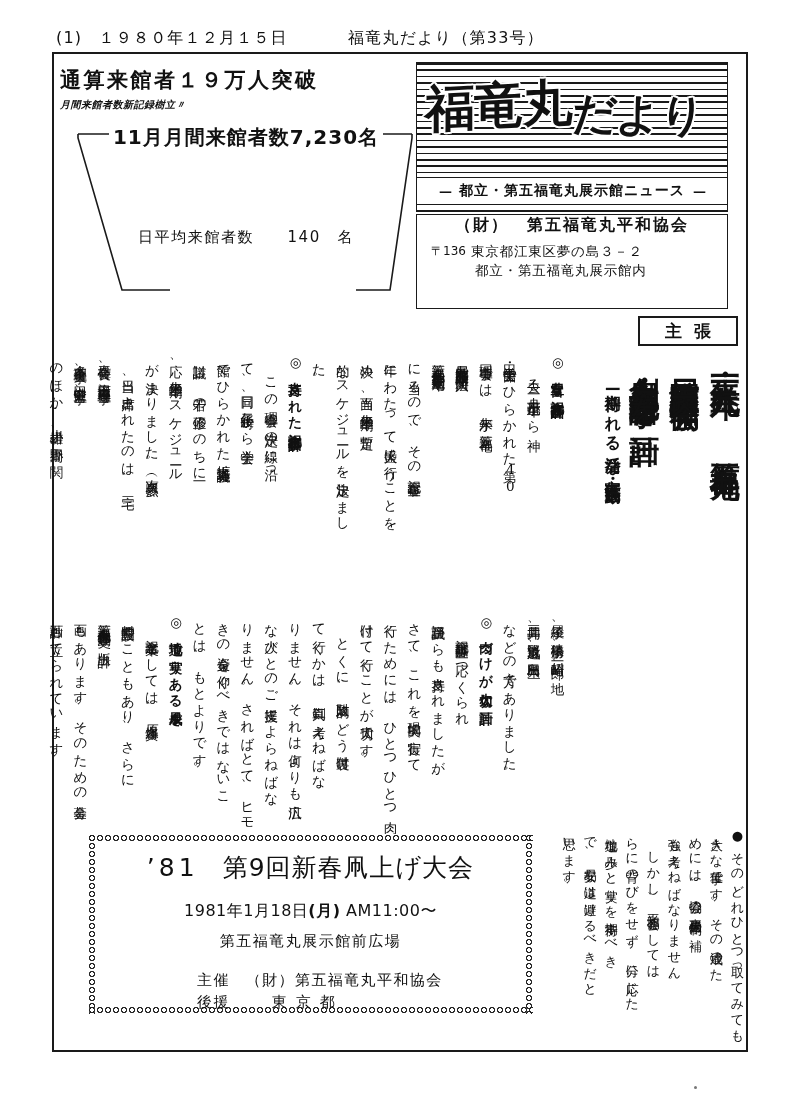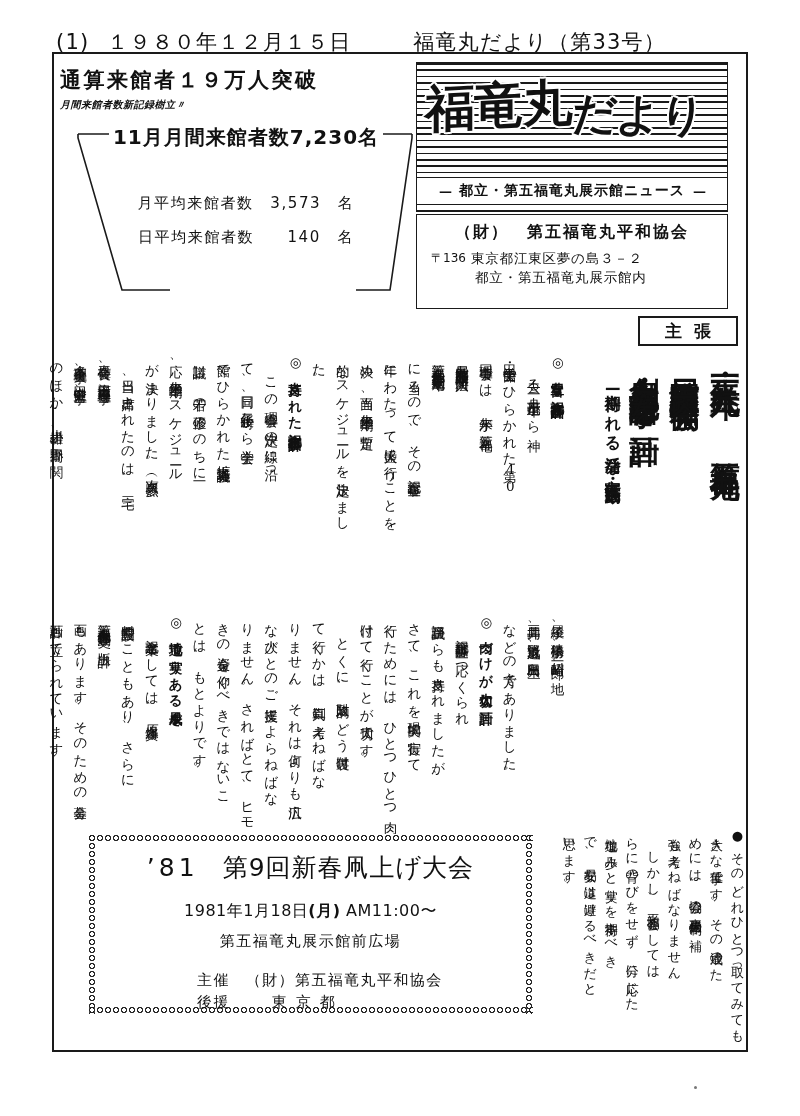--- a/index.html
+++ b/index.html
@@ -11,21 +11,21 @@
     color: #111;
     position: relative;
     overflow: hidden;
   }
 
   
   #page-header {
     position: absolute;
     top: 28px; left: 56px;
     width: 690px;
-    font-size: 21px;
+    font-size: 16px;
     letter-spacing: 1.2px;
     white-space: nowrap;
   }
   #page-header .issue-no { margin-right: 10px; }
   #page-header .dateline { margin-right: 54px; }
 
   
   #paper-frame {
     position: absolute;
     top: 52px; left: 52px;
@@ -126,21 +126,20 @@
     font-size: 14px; font-weight: bold; letter-spacing: 1px;
     white-space: nowrap;
   }
   #masthead-subtitle-band .dash {
     font-weight: bold; font-size: 13px; padding: 0 8px; letter-spacing: -1px;
   }
   #masthead-publisher-box {
     position: absolute; top: 152px; left: 0;
     width: 312px; height: 95px;
     border: 1.5px solid #1a1a1a;
-    padding-top: 7px;
   }
   #publisher-name {
     text-align: center;
     font-size: 16px; font-weight: bold; letter-spacing: 2px;
     margin-bottom: 7px;
   }
   #publisher-addr1 { font-size: 13.5px; letter-spacing: 0.8px; padding-left: 14px; }
   #publisher-addr1 .zip { font-size: 12px; vertical-align: 1px; letter-spacing: 0; }
   #publisher-addr2 { font-size: 13.5px; letter-spacing: 0.8px; padding-left: 58px; margin-top: 1px; }
   #publisher-tel   { font-size: 14.5px; letter-spacing: 1px; padding-left: 86px; margin-top: 1px; }
@@ -295,21 +294,20 @@
       <path d="M 18 72 L 96 72" stroke="#1a1a1a" stroke-width="1.6" fill="none"></path>
       <path d="M 290 72 L 352 72" stroke="#1a1a1a" stroke-width="1.6" fill="none"></path>
       <path d="M 18 72 L 18 76 L 62 228 L 110 228" stroke="#1a1a1a" stroke-width="1.6" fill="none"></path>
       <path d="M 352 72 L 352 76 L 330 228 L 296 228" stroke="#1a1a1a" stroke-width="1.6" fill="none"></path>
     </svg>
     <div id="stats-title">通算来館者１９万人突破</div>
     <div id="stats-subtitle">月間来館者数新記録樹立〃</div>
     <div id="stats-monthly">
       <span>11月月間来館者数7,230名</span>
     </div>
-    <div id="stats-avg-month">月平均来館者数　3,573　名</div>
     <div id="stats-avg-day">日平均来館者数　　140　名</div>
   </div>
 
   <div id="masthead">
     <div id="masthead-logo-box">
       <div id="masthead-title">
         <span class="t1">福竜丸</span><span class="t2">だより</span>
       </div>
       <div id="masthead-subtitle-band">
         <span class="dash">—</span>

